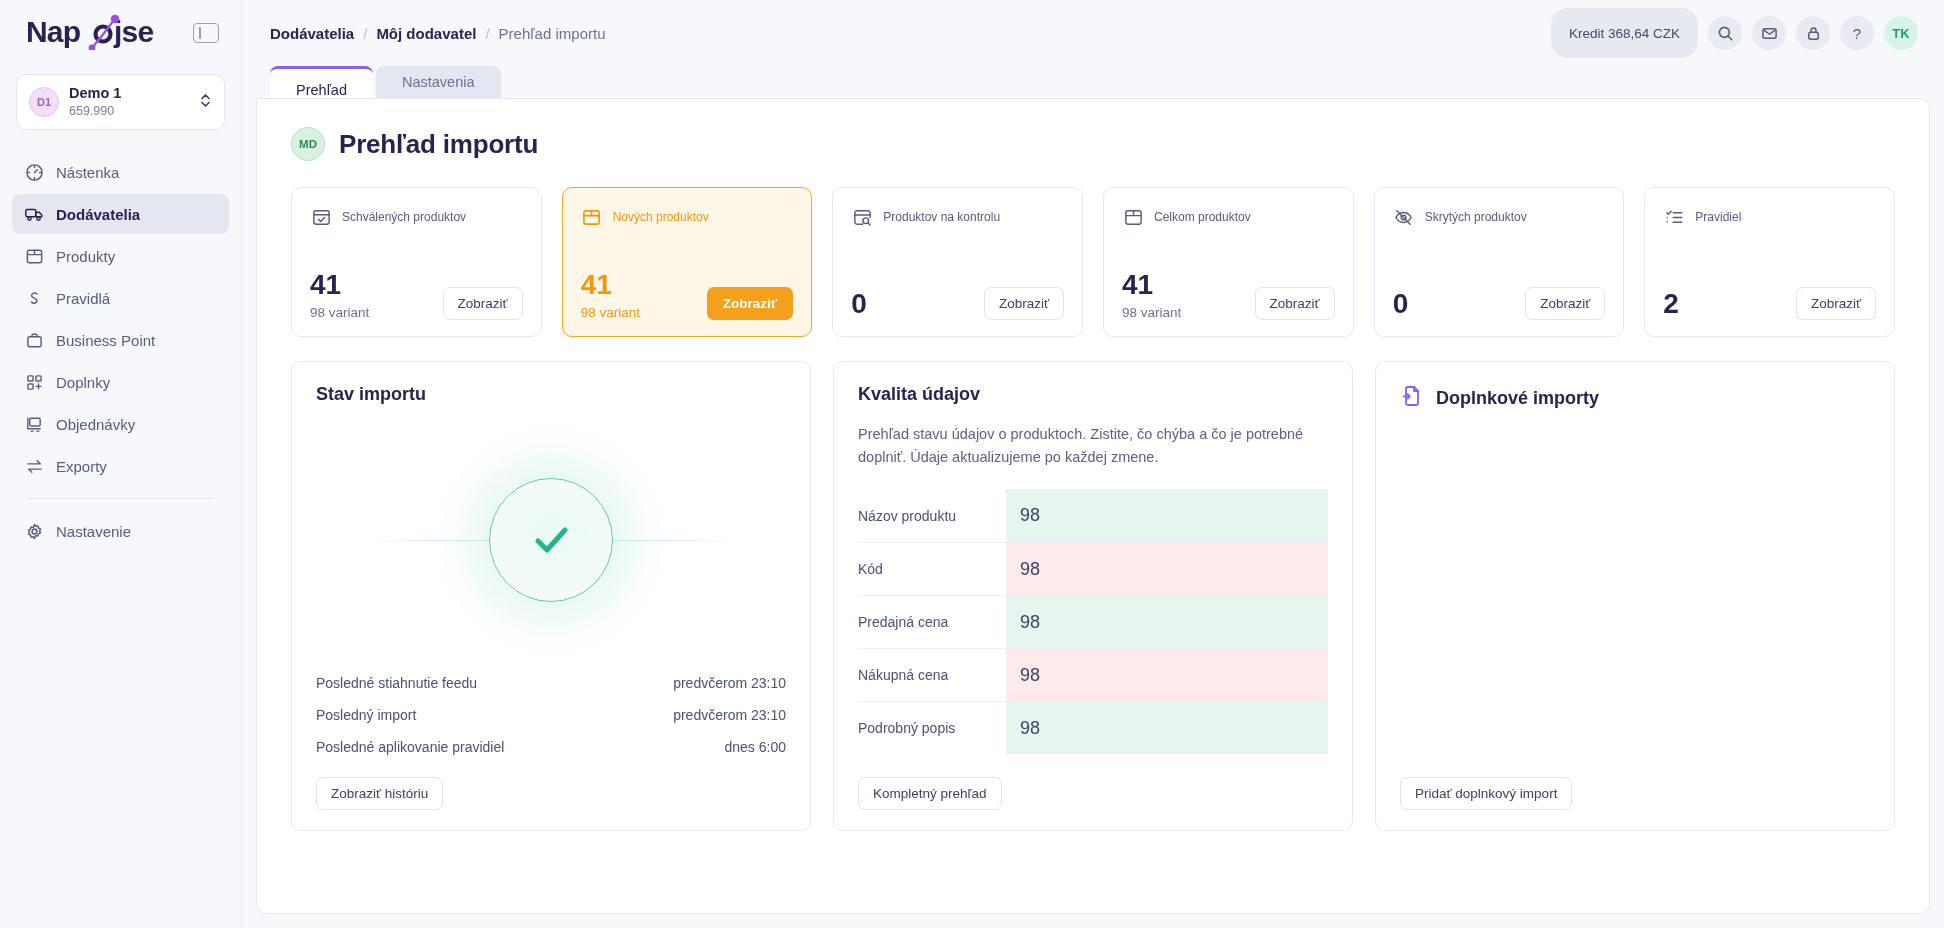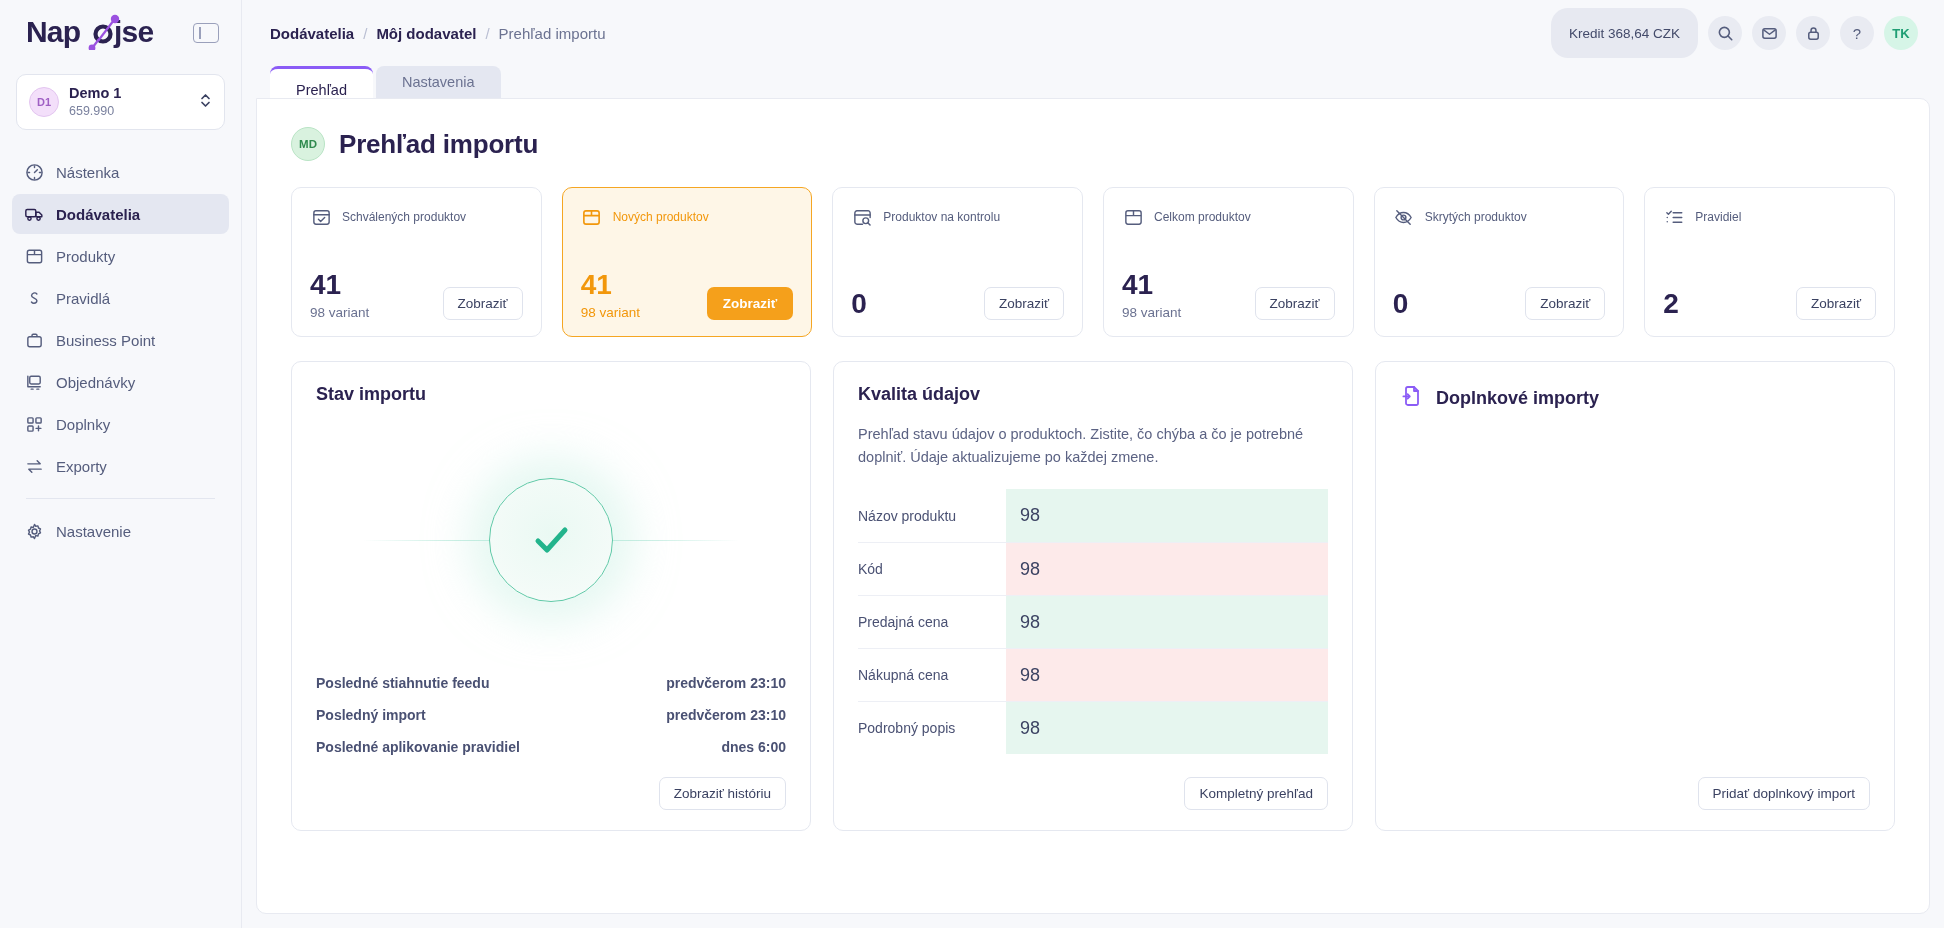--- a/index.html
+++ b/index.html
@@ -168,26 +168,26 @@
   .kv-rows { margin-top: 20px; display: flex; flex-direction: column; }
   .kv-row { display: flex; align-items: stretch; border-top: 1px solid #edeff5; height: 53px; }
   .kv-row:first-child { border-top: none; }
   .kv-name { width: 148px; flex: none; display: flex; align-items: center; font-size: 14px; color: #4a5173; }
   .kv-bar { flex: 1; display: flex; align-items: center; padding-left: 14px; font-size: 18px; color: #3b4262; }
   .kv-bar.good { background: #e6f6ef; }
   .kv-bar.bad  { background: #fdeaea; }
 
   .kv-desc { margin-top: 18px; font-size: 14.5px; color: #5b6283; line-height: 1.6; }
 
-  .meta-rows { display: flex; flex-direction: column; gap: 16px; margin-top: auto; font-weight: bold; }
+  .meta-rows { display: flex; flex-direction: column; gap: 16px; margin-top: auto; }
   .meta-row { display: flex; justify-content: space-between; font-size: 14px; }
   .meta-k { color: #4a5173; }
   .meta-v { color: #4a5173; }
 
-  .panel-foot { margin-top: 22px; display: flex; justify-content: flex-end; }
+  .panel-foot { margin-top: 22px; display: flex; justify-content: flex-start; }
 
   .imp-list { margin-top: 70px; }
   .imp-item {
     display: flex; align-items: center; justify-content: space-between;
     padding: 14px 2px; font-size: 14.5px; color: #3b4262;
     border-bottom: 1px solid #e9ebf2; cursor: pointer;
   }
   .imp-chev { color: #9aa0bb; font-size: 16px; }
   .grow { flex: 1; }
 </style>
@@ -277,39 +277,39 @@
           <svg width="19" height="19" viewBox="0 0 20 20" fill="none" stroke="currentColor" stroke-width="1.5" stroke-linejoin="round">
               <rect x="3" y="6" width="14" height="10.5" rx="2"></rect>
               <path d="M7.4 6V4.6a1.2 1.2 0 0 1 1.2-1.2h2.8a1.2 1.2 0 0 1 1.2 1.2V6"></path>
             </svg>
         </span>
         <span>Business Point</span>
       </div>
 
       <div class="nav-item">
         <span class="ico">
-          <svg width="19" height="19" viewBox="0 0 20 20" fill="none" stroke="currentColor" stroke-width="1.5" stroke-linecap="round" stroke-linejoin="round">
-              <rect x="5" y="3.5" width="11" height="8" rx="1.4"></rect>
-              <path d="M3 3.5v11h13"></path>
-              <path d="M6.5 17h2M12.5 17h2"></path>
-            </svg>
-        </span>
-        <span>Objednávky</span>
-      </div>
-
-      <div class="nav-item">
-        <span class="ico">
           <svg width="19" height="19" viewBox="0 0 20 20" fill="none" stroke="currentColor" stroke-width="1.5" stroke-linecap="round">
               <rect x="3" y="3" width="5.5" height="5.5" rx="1"></rect>
               <rect x="11.5" y="3" width="5.5" height="5.5" rx="1"></rect>
               <rect x="3" y="11.5" width="5.5" height="5.5" rx="1"></rect>
               <path d="M14.2 11.6v5M11.7 14.1h5"></path>
             </svg>
         </span>
         <span>Doplnky</span>
+      </div>
+
+      <div class="nav-item">
+        <span class="ico">
+          <svg width="19" height="19" viewBox="0 0 20 20" fill="none" stroke="currentColor" stroke-width="1.5" stroke-linecap="round" stroke-linejoin="round">
+              <rect x="5" y="3.5" width="11" height="8" rx="1.4"></rect>
+              <path d="M3 3.5v11h13"></path>
+              <path d="M6.5 17h2M12.5 17h2"></path>
+            </svg>
+        </span>
+        <span>Objednávky</span>
       </div>
 
       <div class="nav-item">
         <span class="ico">
           <svg width="19" height="19" viewBox="0 0 20 20" fill="none" stroke="currentColor" stroke-width="1.5" stroke-linecap="round" stroke-linejoin="round">
               <path d="M3 7.2h13M12.8 4 16 7.2"></path>
               <path d="M17 12.8H4M7.2 16 4 12.8"></path>
             </svg>
         </span>
         <span>Exporty</span>

